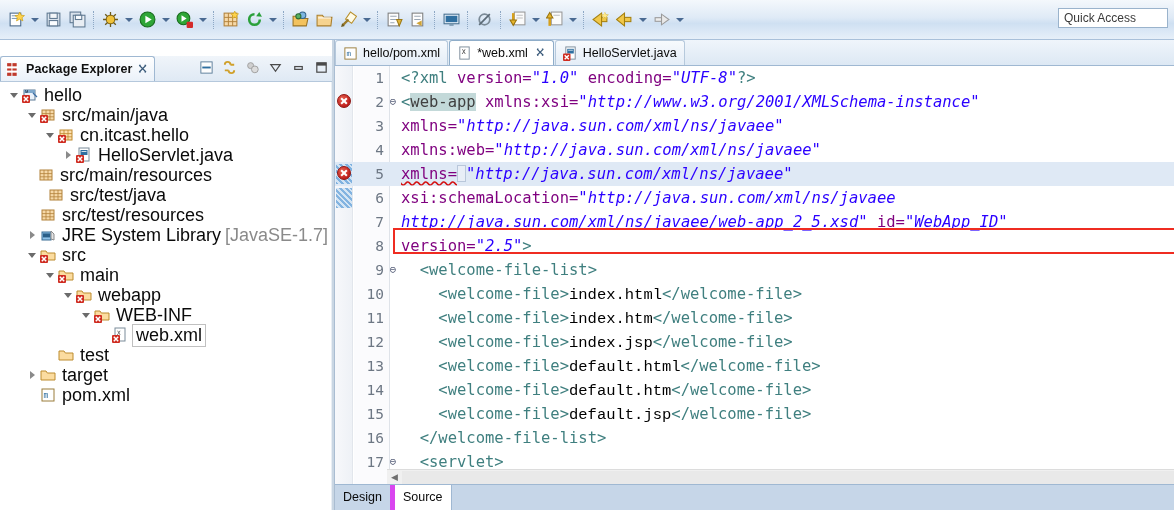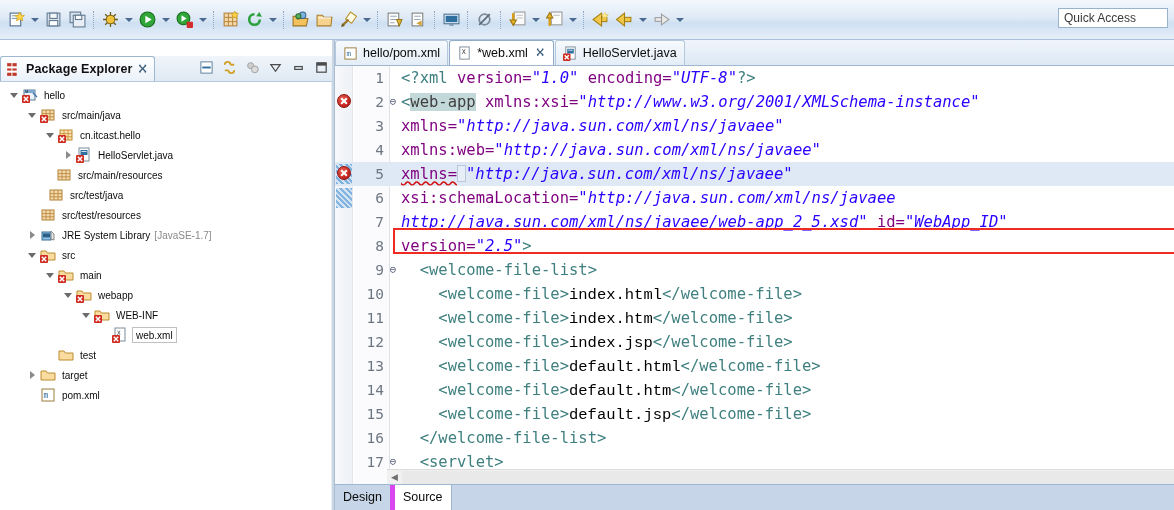--- a/index.html
+++ b/index.html
@@ -88,21 +88,21 @@
     content: ""; width: 0; height: 0;
     border-top: 4px solid transparent; border-bottom: 4px solid transparent;
     border-left: 5px solid #8a8a8a;
   }
   .twist.expanded::after {
     content: ""; width: 0; height: 0;
     border-left: 4px solid transparent; border-right: 4px solid transparent;
     border-top: 5px solid #6b6b6b;
   }
   .ticon { width: 18px; height: 16px; flex: none; margin-right: 4px; position: relative; }
-  .tlabel { font-size: 10px; color: #0a0a0a; }
+  .tlabel { font-size: 18px; color: #0a0a0a; }
   .tlabel.muted { color: #8a8a8a; padding-left: 4px; }
   .tsel {
     background: #ffffff; border: 1px solid #c0c0c0;
     padding: 0 3px; margin-left: -2px;
   }
 
   
   .editor-panel {
     position: absolute; left: 334px; top: 40px; width: 840px; height: 470px;
     background: #ffffff;
@@ -525,21 +525,21 @@
             <svg class="ic" viewBox="0 0 16 16" style="width:16px;height:16px">
               <rect x="3" y="1" width="10" height="13" fill="#ffffff" stroke="#7b8b99"></rect>
               <rect x="4.5" y="3" width="7" height="5" fill="#2f6fa0"></rect>
               <path d="M5.5 4.5 H10.5" stroke="#fff" stroke-width=".8"></path>
               <rect x="0" y="8" width="8" height="8" fill="#cf2b20" rx="1"></rect>
               <path d="M1.8 9.8 L6.2 14.2 M6.2 9.8 L1.8 14.2" stroke="#fff" stroke-width="1.5"></path>
             </svg>
           </span>
           <span><span class="tlabel">HelloServlet.java</span></span>
         </div>
-        <div class="trow" style="padding-left: 40px;">
+        <div class="trow" style="padding-left: 22px;">
           <span class="twist "></span>
           <span class="ticon">
             <svg class="ic" viewBox="0 0 16 16" style="width:16px;height:16px">
               <rect x="2" y="3" width="12" height="10" fill="#f6d9a8" stroke="#b2823b"></rect>
               <path d="M2 6.6 H14 M2 9.8 H14 M6 3 V13 M10 3 V13" stroke="#b2823b" stroke-width=".8"></path>
             </svg>
           </span>
           <span><span class="tlabel">src/main/resources</span></span>
         </div>
         <div class="trow" style="padding-left: 32px;">

